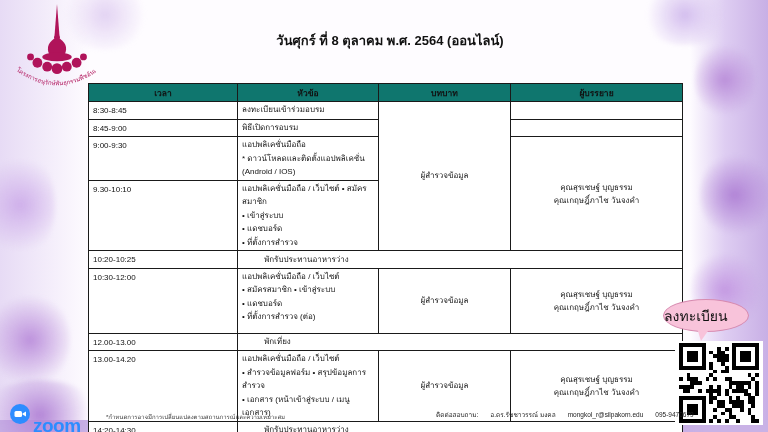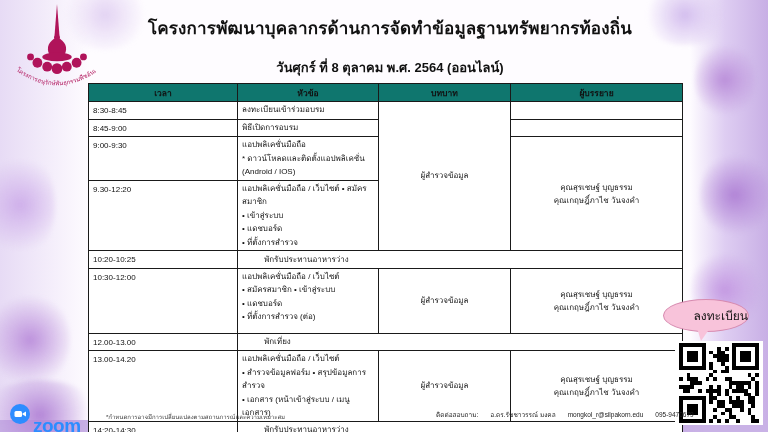--- a/index.html
+++ b/index.html
@@ -45,21 +45,21 @@
   .schedule th{background:#0f766e;font-size:8.5px;font-weight:bold;height:15px;padding:1px 2px;}
   .schedule td{font-size:8px;padding:1px 4px;vertical-align:top;line-height:13.5px;}
   td.time-cell{white-space:nowrap;padding-top:2px;}
   td.break-cell{padding-left:26px;vertical-align:middle;}
   td.role-cell{text-align:center;vertical-align:middle;}
   td.speaker-cell{text-align:center;vertical-align:middle;line-height:13px;}
 
   
   .register-bubble{position:absolute;left:663px;top:299px;width:84px;height:31px;
     background:#f8c3da;border:1px solid #d78bb0;border-radius:50%;
-    display:flex;align-items:center;justify-content:flex-end;font-size:12px;cursor:pointer;}
+    display:flex;align-items:center;justify-content:flex-start;font-size:14px;cursor:pointer;}
   .register-tail{position:absolute;left:697px;top:328px;width:0;height:0;
     border-left:4px solid transparent;border-right:9px solid transparent;
     border-top:13px solid #f8c3da;}
   .qr-box{position:absolute;left:675px;top:341px;width:88px;height:84px;background:#fff;padding:2px;box-sizing:border-box;}
   .qr-box svg{width:100%;height:100%;shape-rendering:crispEdges;display:block;}
 
   
   .zoom-logo{position:absolute;left:10px;top:393px;width:100px;}
   .zoom-row{display:flex;align-items:center;gap:3px;}
   .zoom-word{font-size:19px;font-weight:bold;color:#2D8CFF;letter-spacing:-.5px;line-height:18px;margin-top:24px;}
@@ -105,21 +105,20 @@
         <circle cx="77" cy="56" r="3.5"></circle>
       </g>
       <path id="arcpath" d="M8 70 Q50 100 92 70" fill="none" stroke="none"></path>
       <text font-size="6.2" fill="#b0135a">
         <textPath href="#arcpath">โครงการอนุรักษ์พันธุกรรมพืชอันเนื่องมาจากพระราชดำริฯ</textPath>
       </text>
     </svg>
   </div>
 
   <div class="title-block">
-    <div class="main-title">โครงการพัฒนาบุคลากรด้านการจัดทำข้อมูลฐานทรัพยากรท้องถิ่น</div>
     <div class="date-line">วันศุกร์ ที่ 8  ตุลาคม  พ.ศ. 2564  (ออนไลน์)</div>
   </div>
 
   <table class="schedule">
     <colgroup>
         <col style="width:149px">
         <col style="width:141px">
         <col style="width:132px">
         <col style="width:172px">
       </colgroup>
@@ -152,21 +151,21 @@
           <td class="topic-cell">
             <div>แอปพลิเคชั่นมือถือ</div>
             <div>* ดาวน์โหลดและติดตั้งแอปพลิเคชั่น (Android / IOS)</div>
           </td>
           <td class="speaker-cell" rowspan="2">
             <div>คุณสุรเชษฐ์ บุญธรรม</div>
             <div>คุณเกฤษฎิ์ภาไช วันจงคำ</div>
           </td>
         </tr>
         <tr style="height: 50px;">
-          <td class="time-cell">9.30-12:20</td>
+          <td class="time-cell">9.30-10:10</td>
           <td class="topic-cell">
             <div>แอปพลิเคชั่นมือถือ / เว็บไซต์ • สมัครสมาชิก</div>
             <div>• เข้าสู่ระบบ</div>
             <div>• แดชบอร์ด</div>
             <div>• ที่ตั้งการสำรวจ</div>
           </td>
         </tr>
         <tr style="height: 13px;">
           <td class="time-cell">10:20-10:25</td>
           <td class="break-cell" colspan="3">พักรับประทานอาหารว่าง</td>

